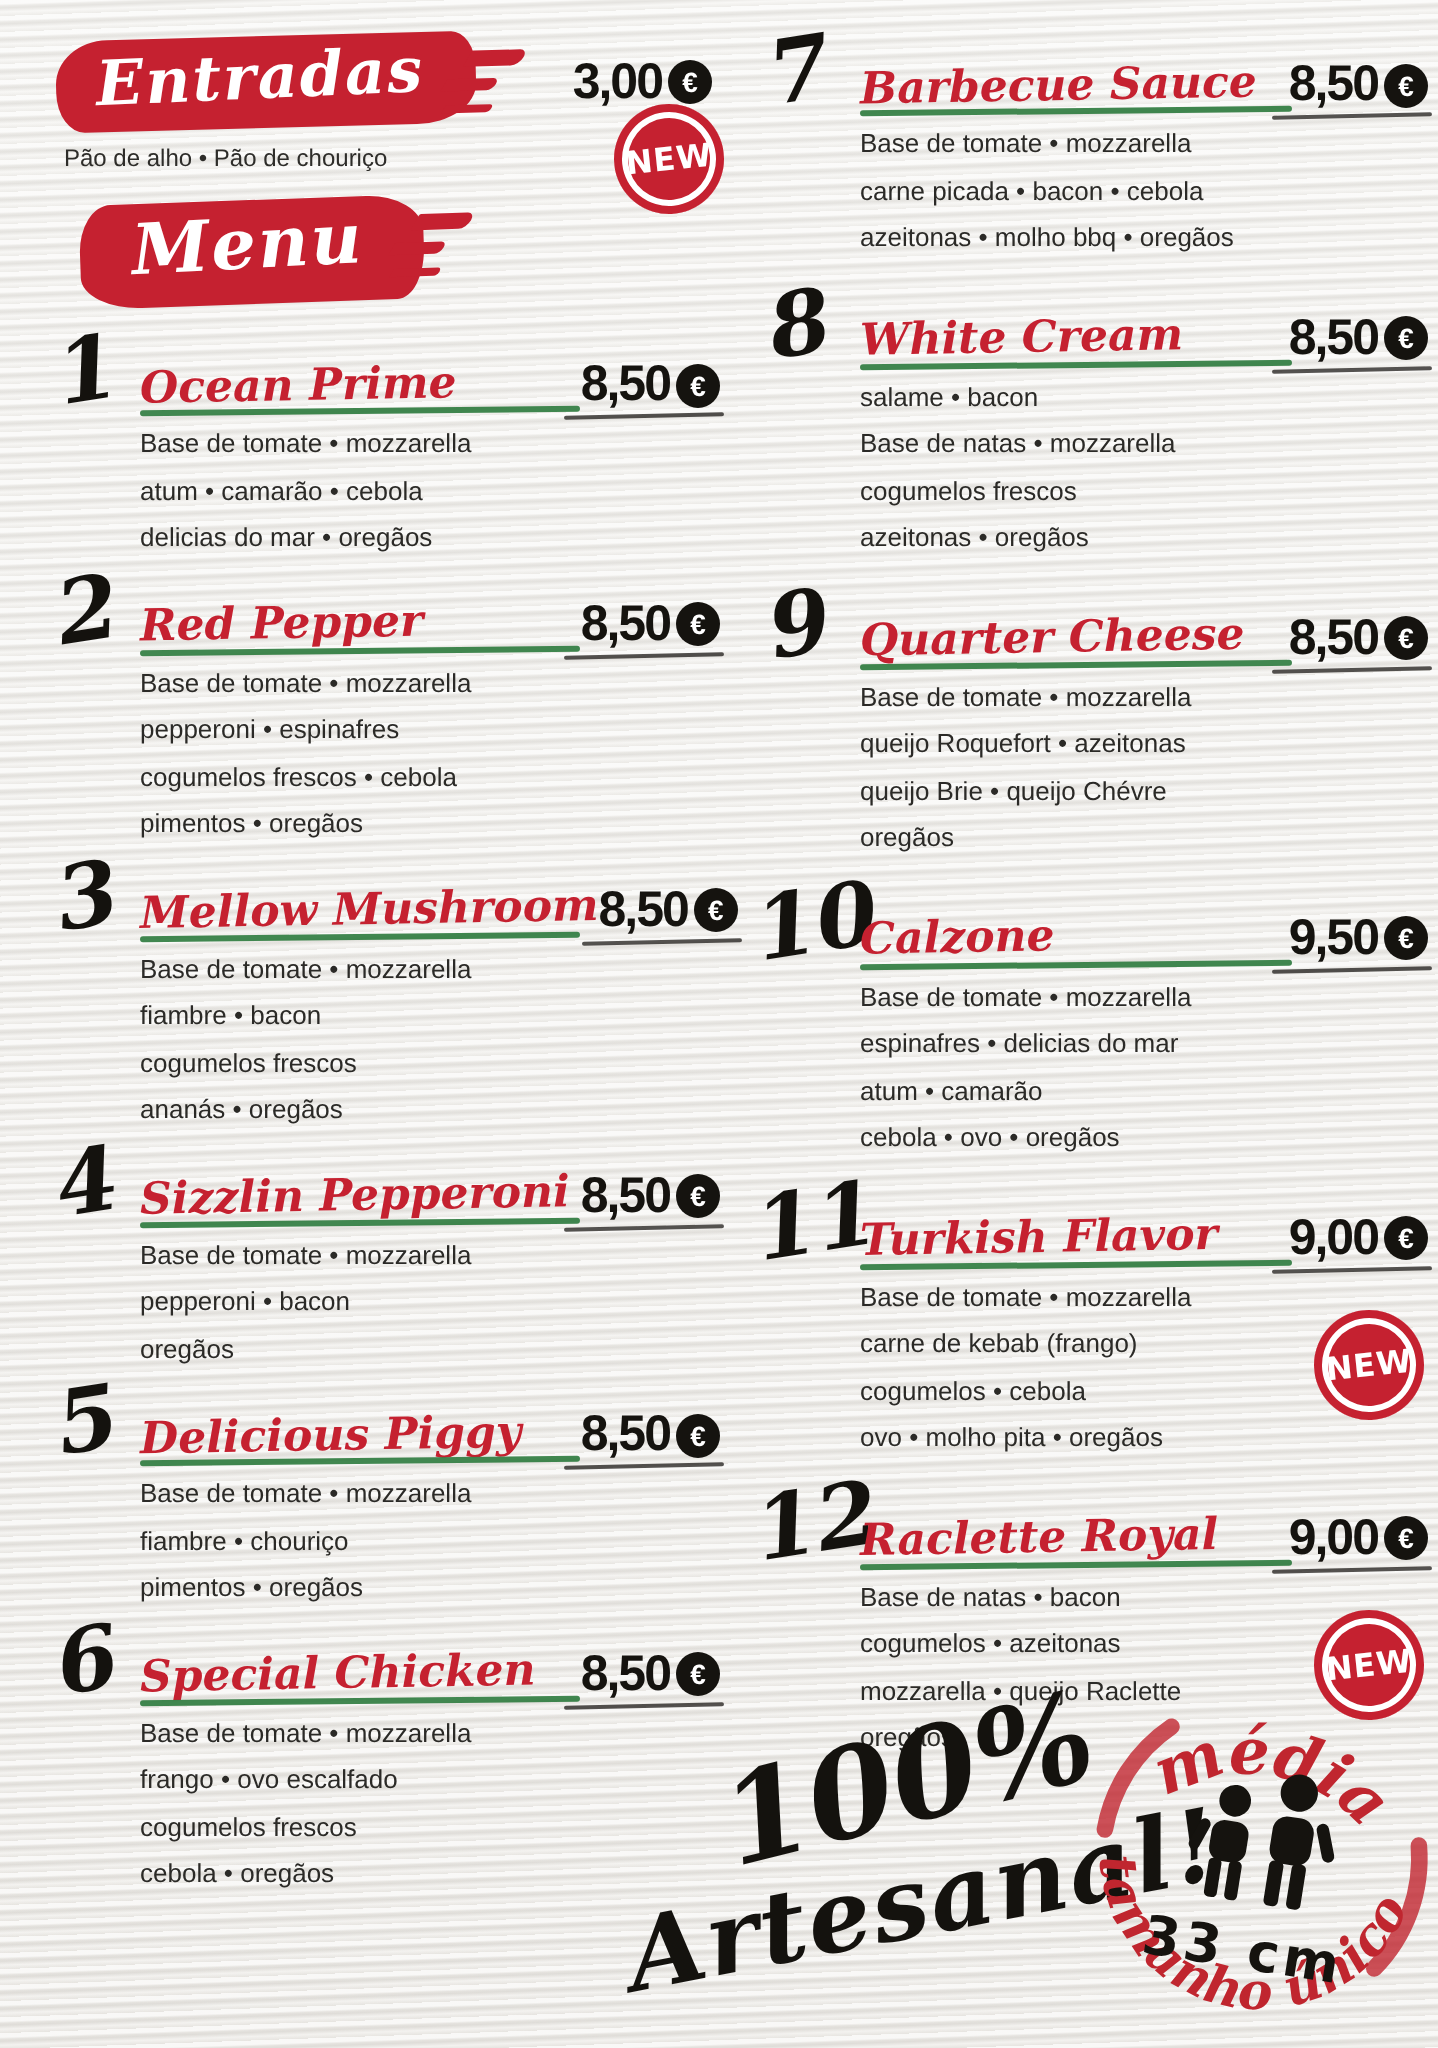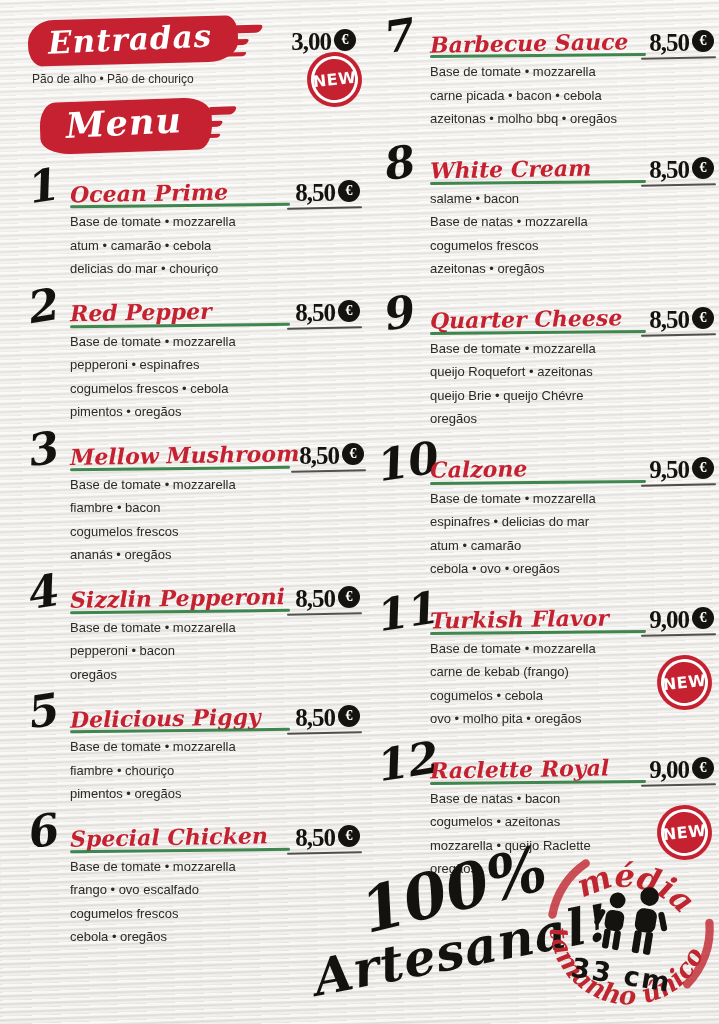--- a/index.html
+++ b/index.html
@@ -30,21 +30,21 @@
   .brush-menu{width:172px;height:52px;margin:14px 0 20px 12px;transform:rotate(-2deg);
     border-radius:16px 28px 14px 30px / 24px 18px 26px 16px;}
   .brush-text{
     font-family:"DejaVu Serif",serif;font-style:italic;font-weight:bold;
     position:absolute;left:20px;top:3px;font-size:31px;transform:rotate(-1deg);
     letter-spacing:1px;
   }
   .brush-menu .brush-text{font-size:35px;left:26px;top:2px;}
 
   
-  .price{display:flex;font-family:Liberation Serif, serif;
+  .price{display:flex;align-items:center;font-family:Liberation Sans, sans-serif;
     font-weight:bold;font-size:25px;color:#15130f;letter-spacing:-1px;line-height:1;}
   .euro-badge{width:22px;height:22px;border-radius:50%;background:#15130f;color:#fff;
     display:inline-flex;align-items:center;justify-content:center;
     font-size:14px;font-weight:bold;margin-left:3px;letter-spacing:0;flex:none;}
   .big-price{margin-left:auto;margin-right:4px;}
 
   .entradas{position:relative;margin-bottom:6px;}
   .entradas-line{font-size:12px;margin:4px 0 0 4px;color:#2e2d2a;}
 
   
@@ -119,21 +119,21 @@
       <div class="item-header">
         <span class="item-name">Ocean Prime</span>
         <span class="price item-price">
           <span>8,50</span>
           <span class="euro-badge">€</span>
         </span>
       </div>
       <div class="item-desc">
         <div class="desc-line">Base de tomate • mozzarella</div>
         <div class="desc-line">atum • camarão • cebola</div>
-        <div class="desc-line">delicias do mar • chouriço</div>
+        <div class="desc-line">delicias do mar • oregãos</div>
 
       </div>
     </div>
 
     <div class="item">
       <div class="item-number">2</div>
       <div class="item-header">
         <span class="item-name">Red Pepper</span>
         <span class="price item-price">
           <span>8,50</span>

